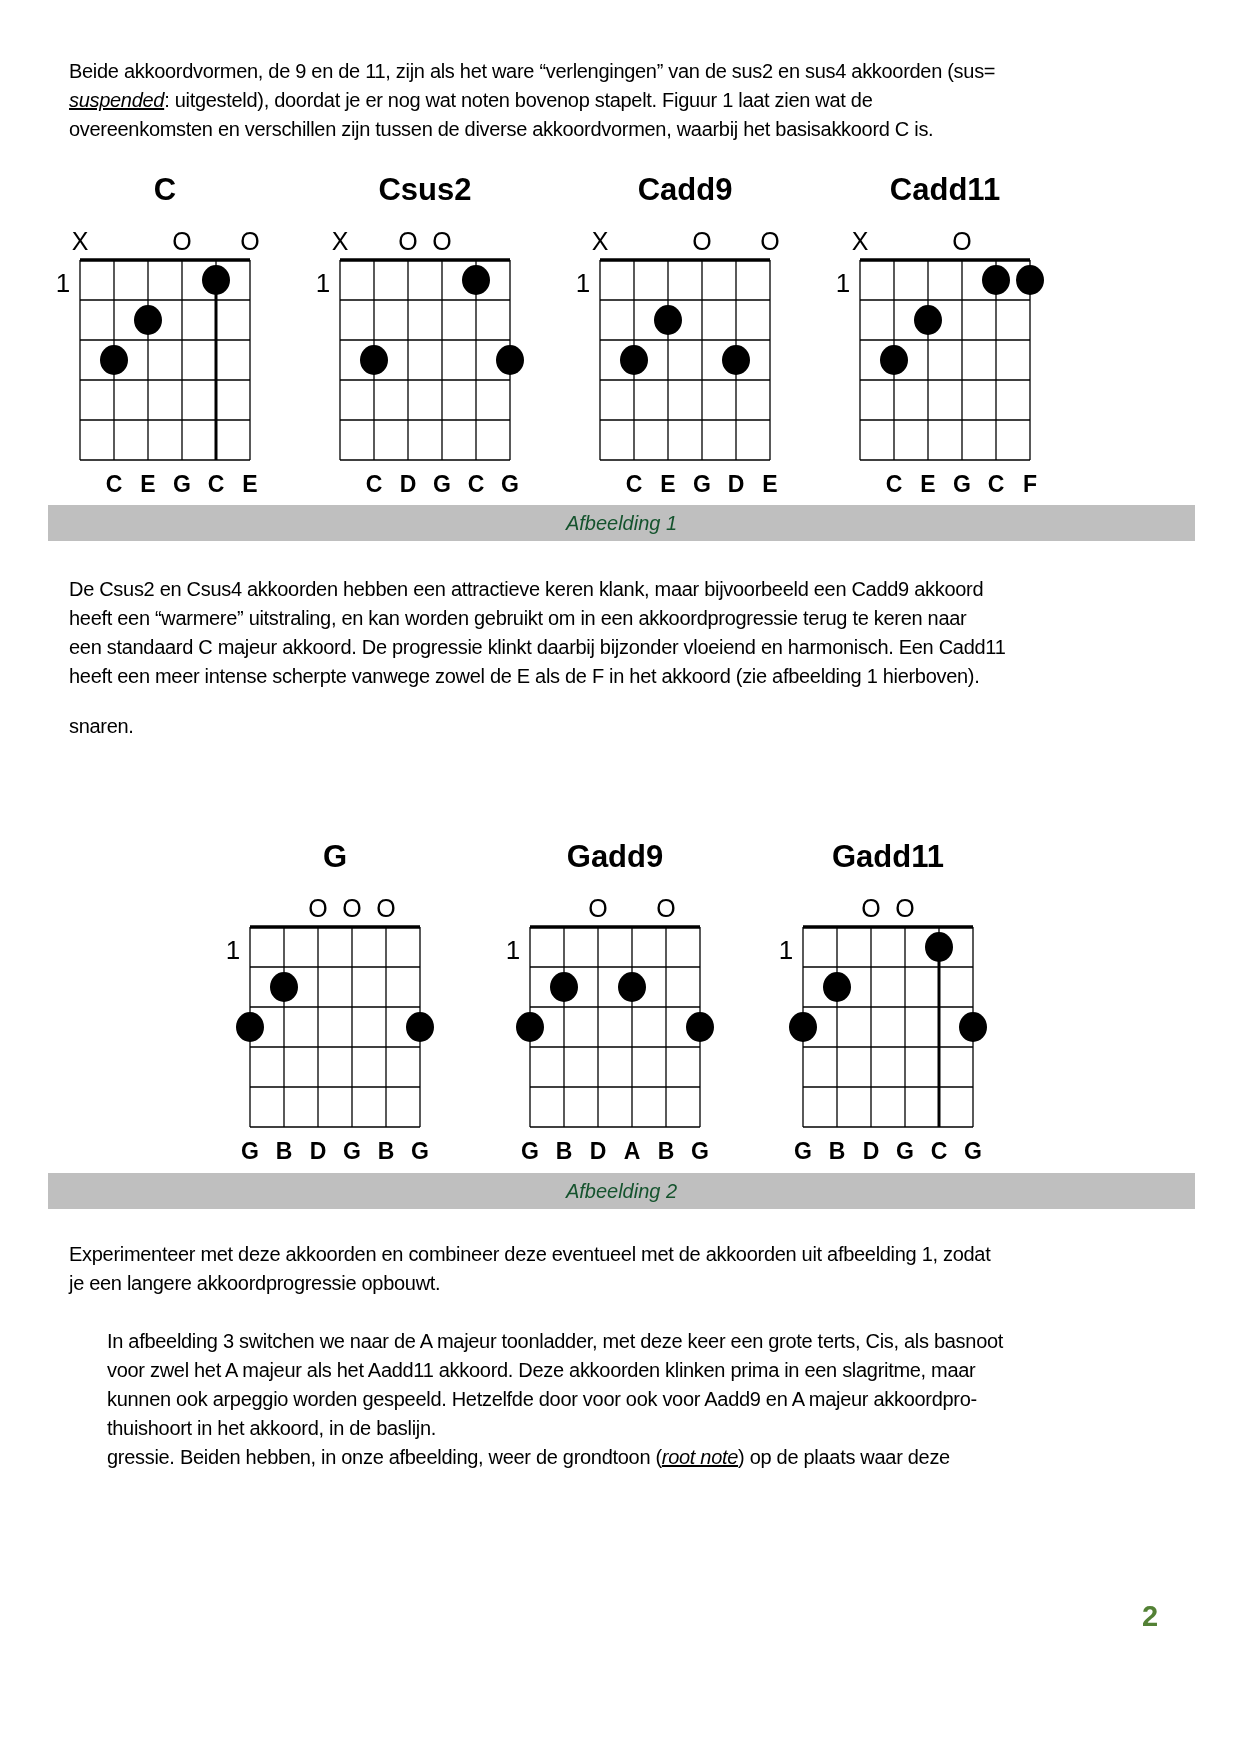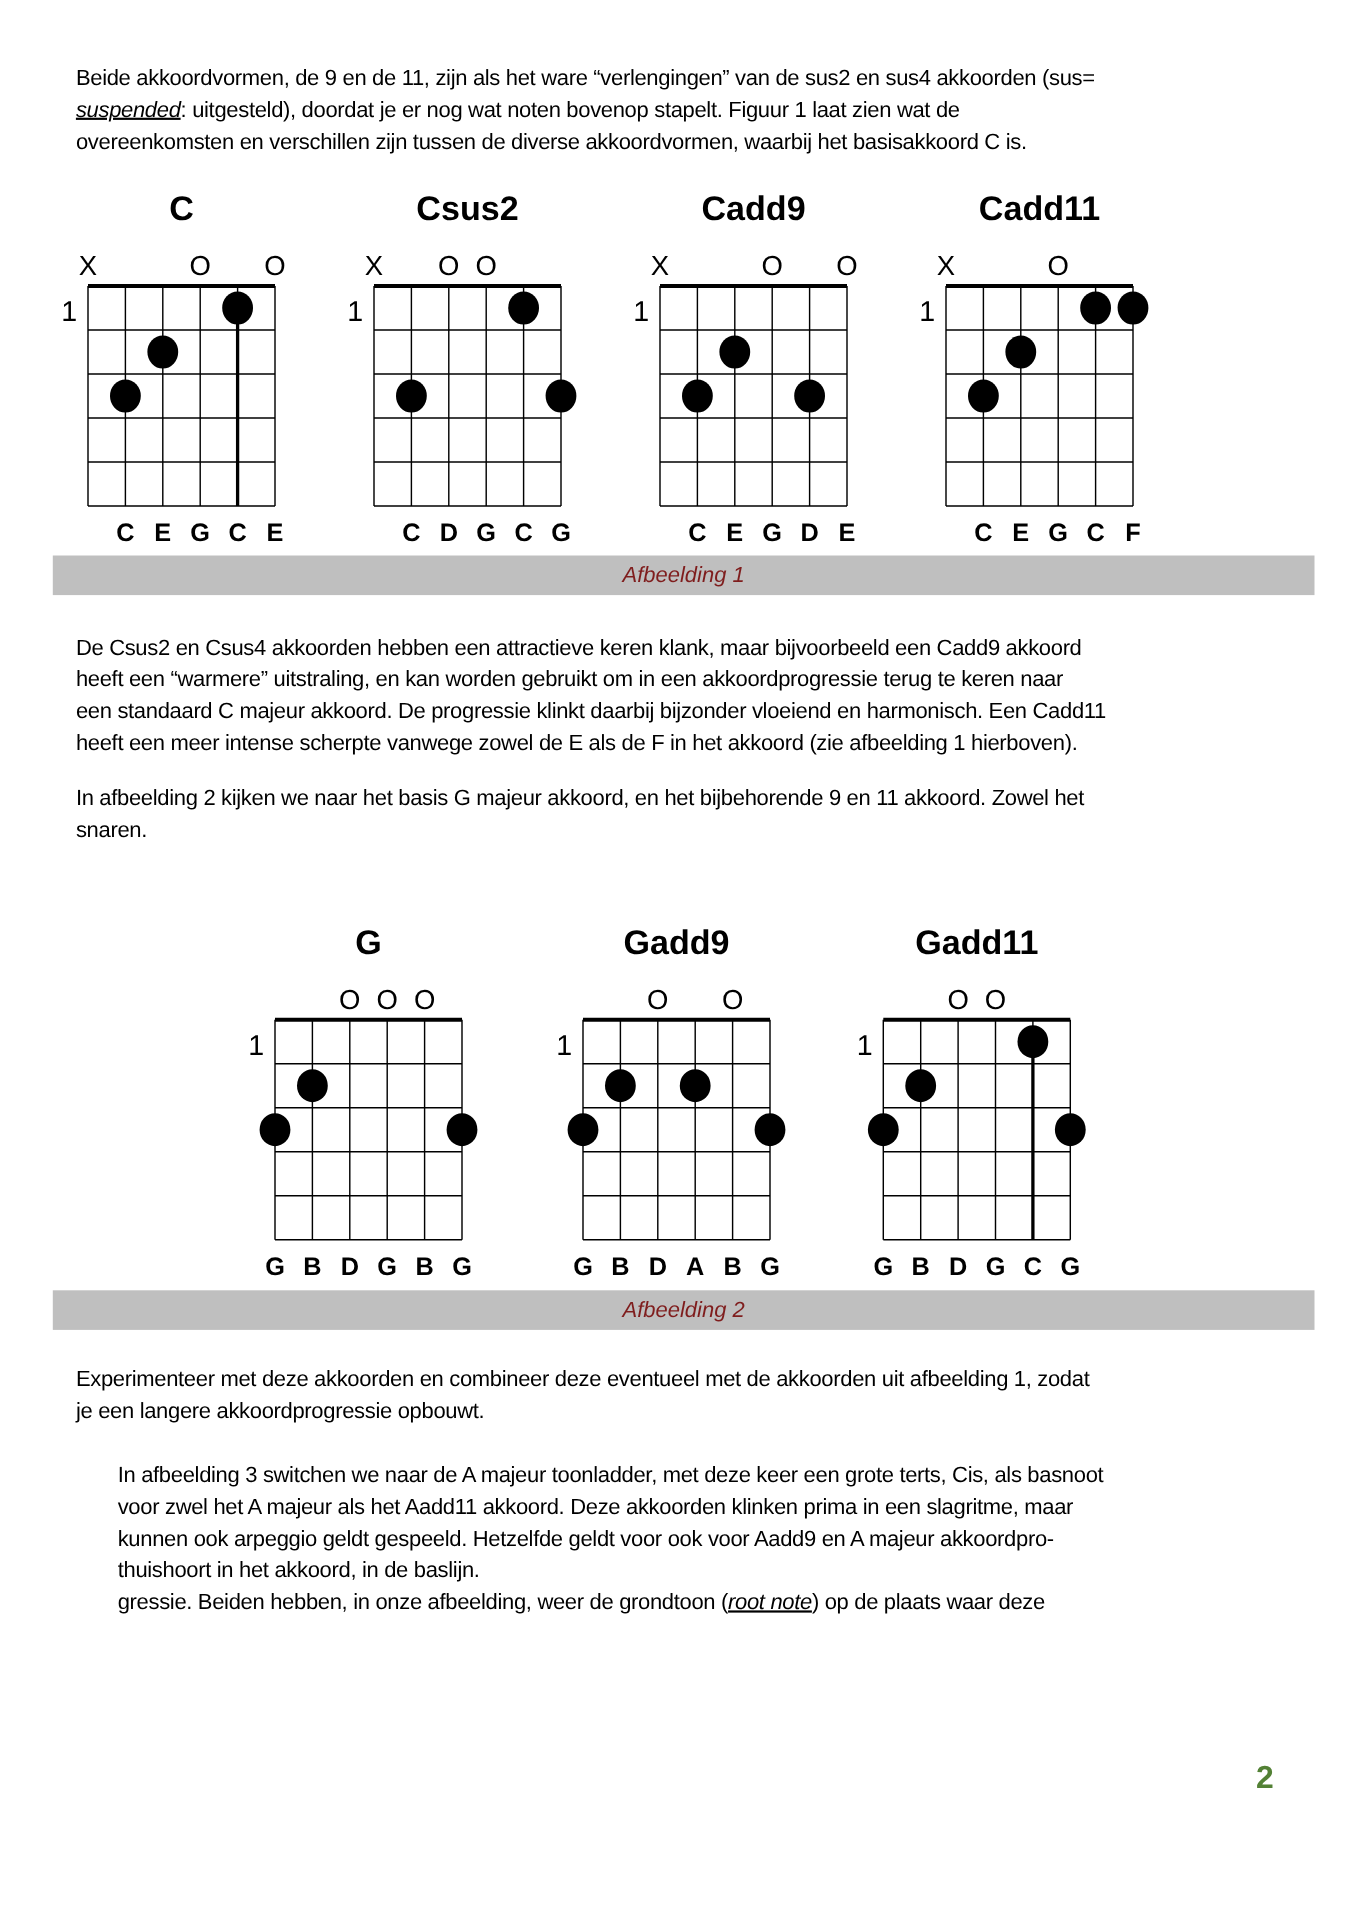--- a/index.html
+++ b/index.html
@@ -6,21 +6,21 @@
   .page{
     position:relative;width:1240px;height:1753px;background:#ffffff;
     font-family:"Liberation Sans",sans-serif;color:#000;overflow:hidden;
   }
   .para{position:absolute;left:69px;width:1010px;font-size:20px;line-height:29px;letter-spacing:-0.3px;}
   .para .line{white-space:nowrap;}
   .para i{font-style:italic;text-decoration:underline;}
   .caption{
     position:absolute;left:48px;width:1147px;height:36px;background:#bfbfbf;
     display:flex;align-items:center;justify-content:center;
-    font-size:20px;font-style:italic;color:#7f1d1d;
+    font-size:20px;font-style:italic;color:#14532d;
   }
   .figure{position:absolute;}
   .chord{position:absolute;top:0;}
   .page-number{
     position:absolute;left:1120px;top:1600px;width:60px;text-align:center;
     font-size:29px;font-weight:bold;
   }
 </style>
 </head>
 <body>
@@ -150,21 +150,20 @@
   </div>
 
   <div class="para" style="top:575px;">
       <div class="line"><span>De Csus2 en Csus4 akkoorden hebben een attractieve keren klank, maar bijvoorbeeld een Cadd9 akkoord</span></div>
       <div class="line"><span>heeft een “warmere” uitstraling, en kan worden gebruikt om in een akkoordprogressie terug te keren naar</span></div>
       <div class="line"><span>een standaard C majeur akkoord. De progressie klinkt daarbij bijzonder vloeiend en harmonisch. Een Cadd11</span></div>
       <div class="line"><span>heeft een meer intense scherpte vanwege zowel de E als de F in het akkoord (zie afbeelding 1 hierboven).</span></div>
     </div>
 
   <div class="para" style="top:712px;">
-      <div class="line"><span>In afbeelding 2 kijken we naar het basis G majeur akkoord, en het bijbehorende 9 en 11 akkoord. Zowel het</span></div>
       <div class="line"><span>snaren.</span></div>
     </div>
 
   <div class="figure" style="left:215px;top:837px;width:980px;height:335px;">
       <svg viewBox="0 0 240 335" width="240" height="335" class="chord" style="left: 0px;">
         <text x="120" y="30" text-anchor="middle" font-size="31" font-weight="bold" font-family="&quot;Liberation Sans&quot;,sans-serif">G</text>
         <text x="103" y="80" text-anchor="middle" font-size="25" font-family="&quot;Liberation Sans&quot;,sans-serif">O</text>
         <text x="137" y="80" text-anchor="middle" font-size="25" font-family="&quot;Liberation Sans&quot;,sans-serif">O</text>
         <text x="171" y="80" text-anchor="middle" font-size="25" font-family="&quot;Liberation Sans&quot;,sans-serif">O</text>
         <line x1="35" y1="90" x2="205" y2="90" stroke="#000" stroke-width="3.5"></line>
@@ -254,20 +253,20 @@
   </div>
 
   <div class="para" style="top:1240px;">
       <div class="line"><span>Experimenteer met deze akkoorden en combineer deze eventueel met de akkoorden uit afbeelding 1, zodat</span></div>
       <div class="line"><span>je een langere akkoordprogressie opbouwt.</span></div>
     </div>
 
   <div class="para" style="top:1327px;margin-left:38px;">
       <div class="line"><span>In afbeelding 3 switchen we naar de A majeur toonladder, met deze keer een grote terts, Cis, als basnoot</span></div>
       <div class="line"><span>voor zwel het A majeur als het Aadd11 akkoord. Deze akkoorden klinken prima in een slagritme, maar</span></div>
-      <div class="line"><span>kunnen ook arpeggio geldt gespeeld. Hetzelfde geldt voor ook voor Aadd9 en A majeur akkoordpro-</span></div>
+      <div class="line"><span>kunnen ook arpeggio worden gespeeld. Hetzelfde door voor ook voor Aadd9 en A majeur akkoordpro-</span></div>
       <div class="line"><span>thuishoort in het akkoord, in de baslijn.</span></div>
       <div class="line"><span>gressie. Beiden hebben, in onze afbeelding, weer de grondtoon (</span><i>root note</i><span>) op de plaats waar deze</span></div>
     </div>
 
   <div class="page-number" style="color: rgb(83, 129, 53);">2</div>
 
 </div>
 
 </body></html>

